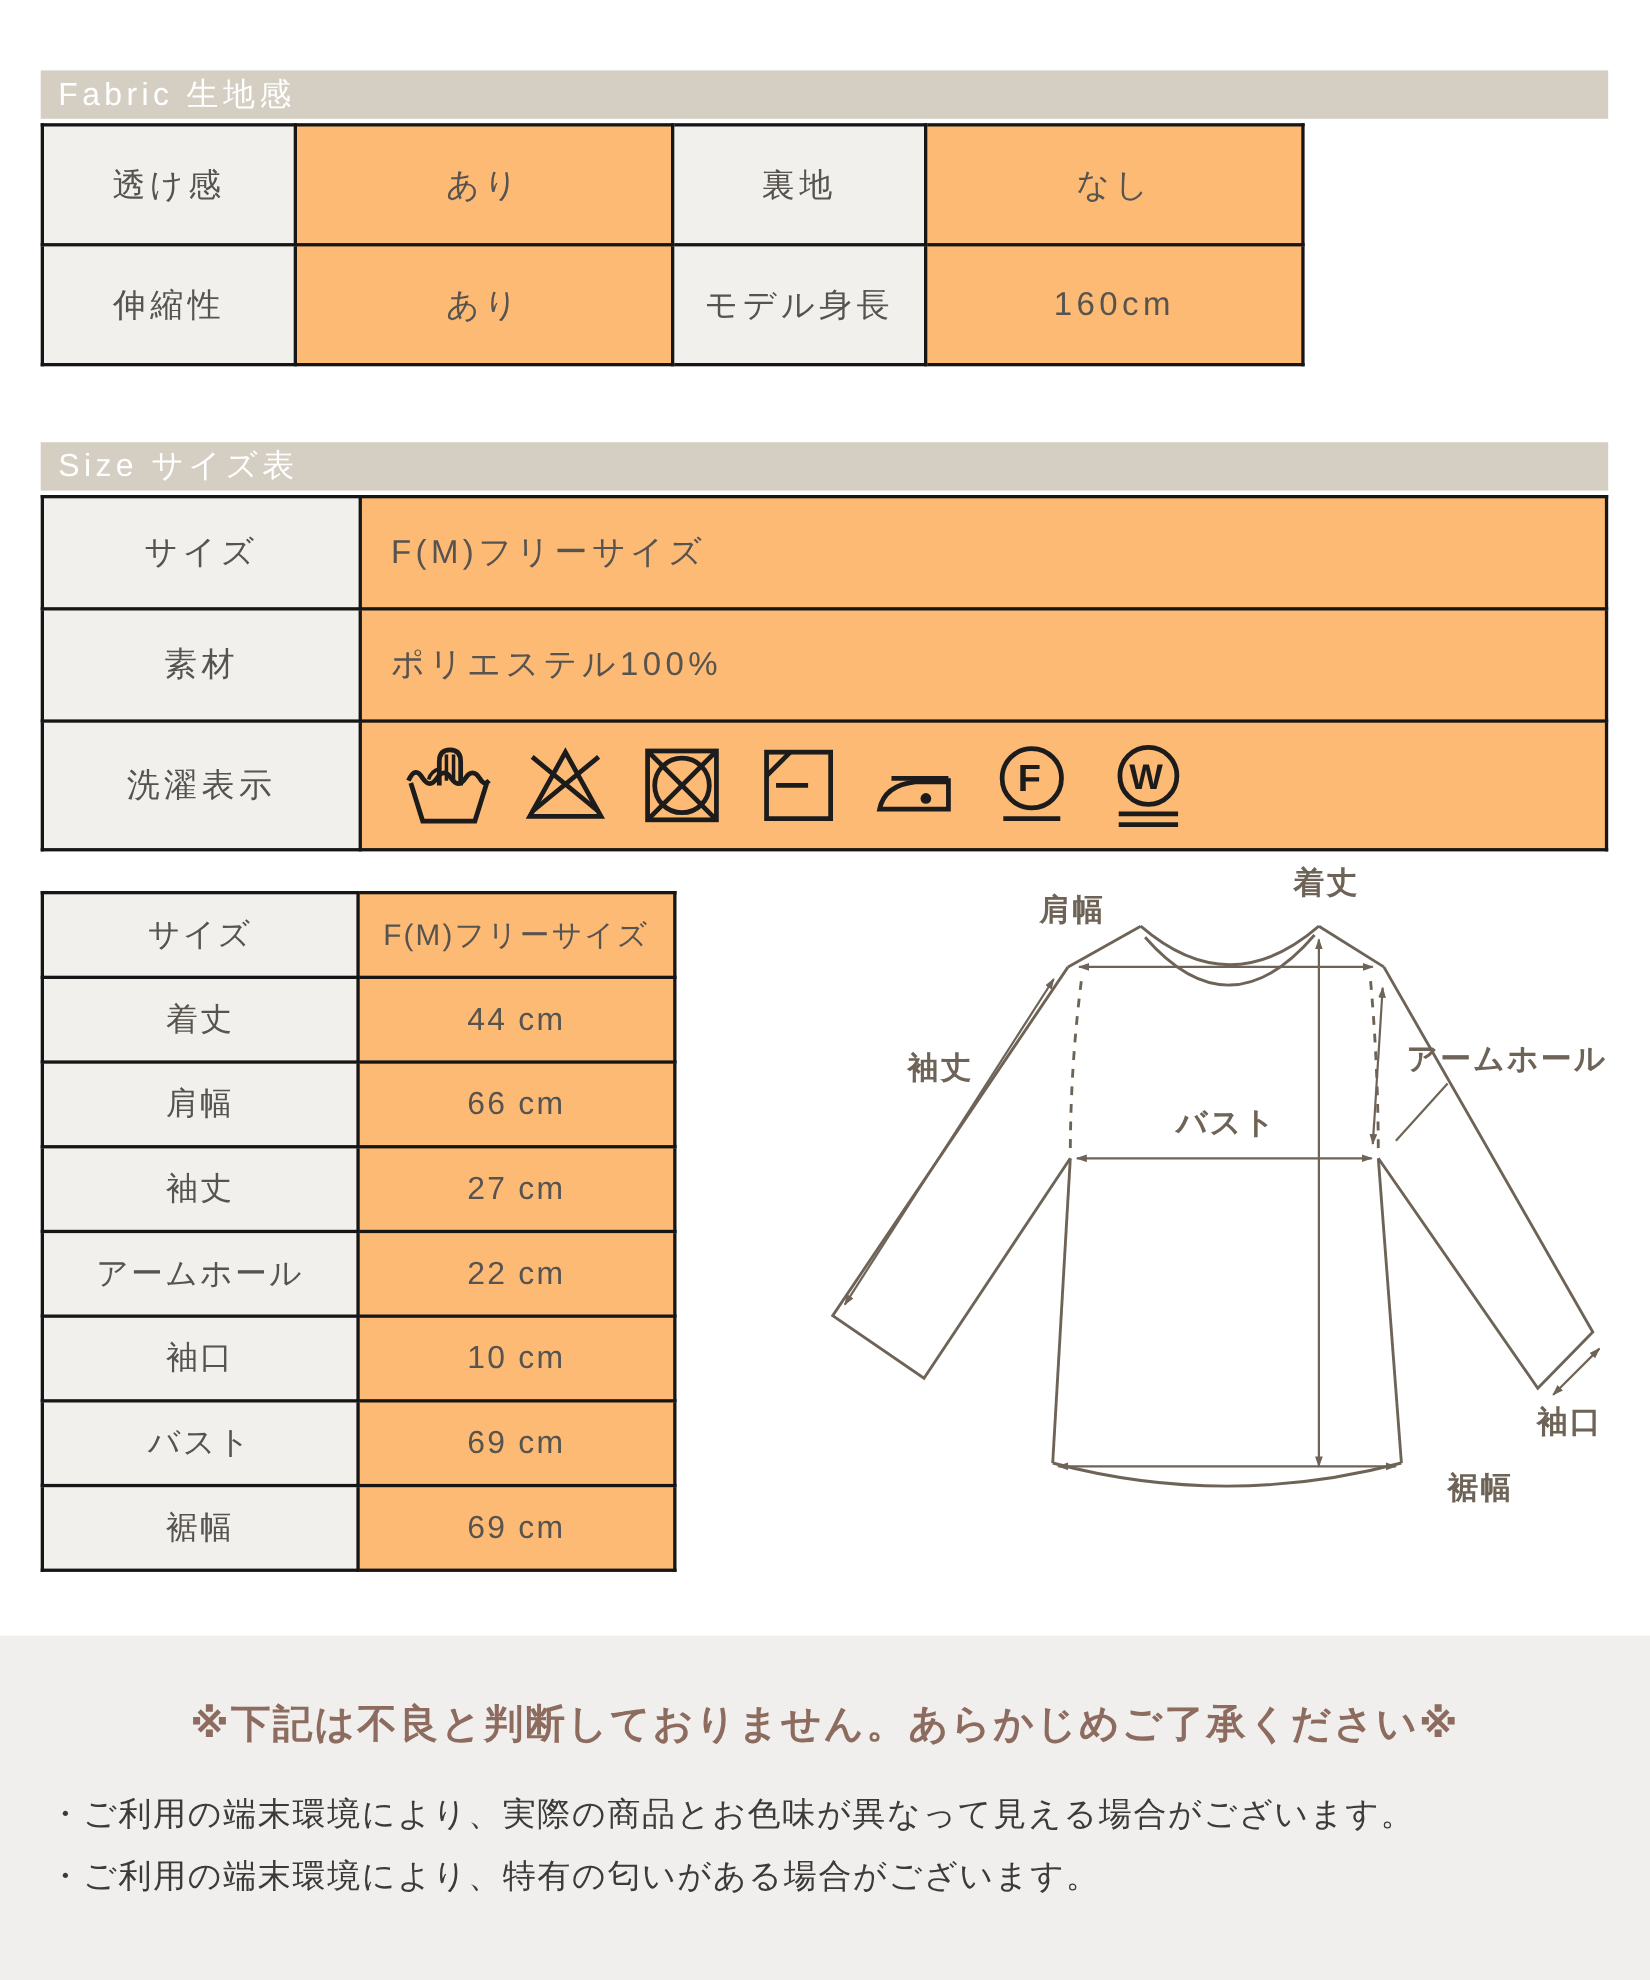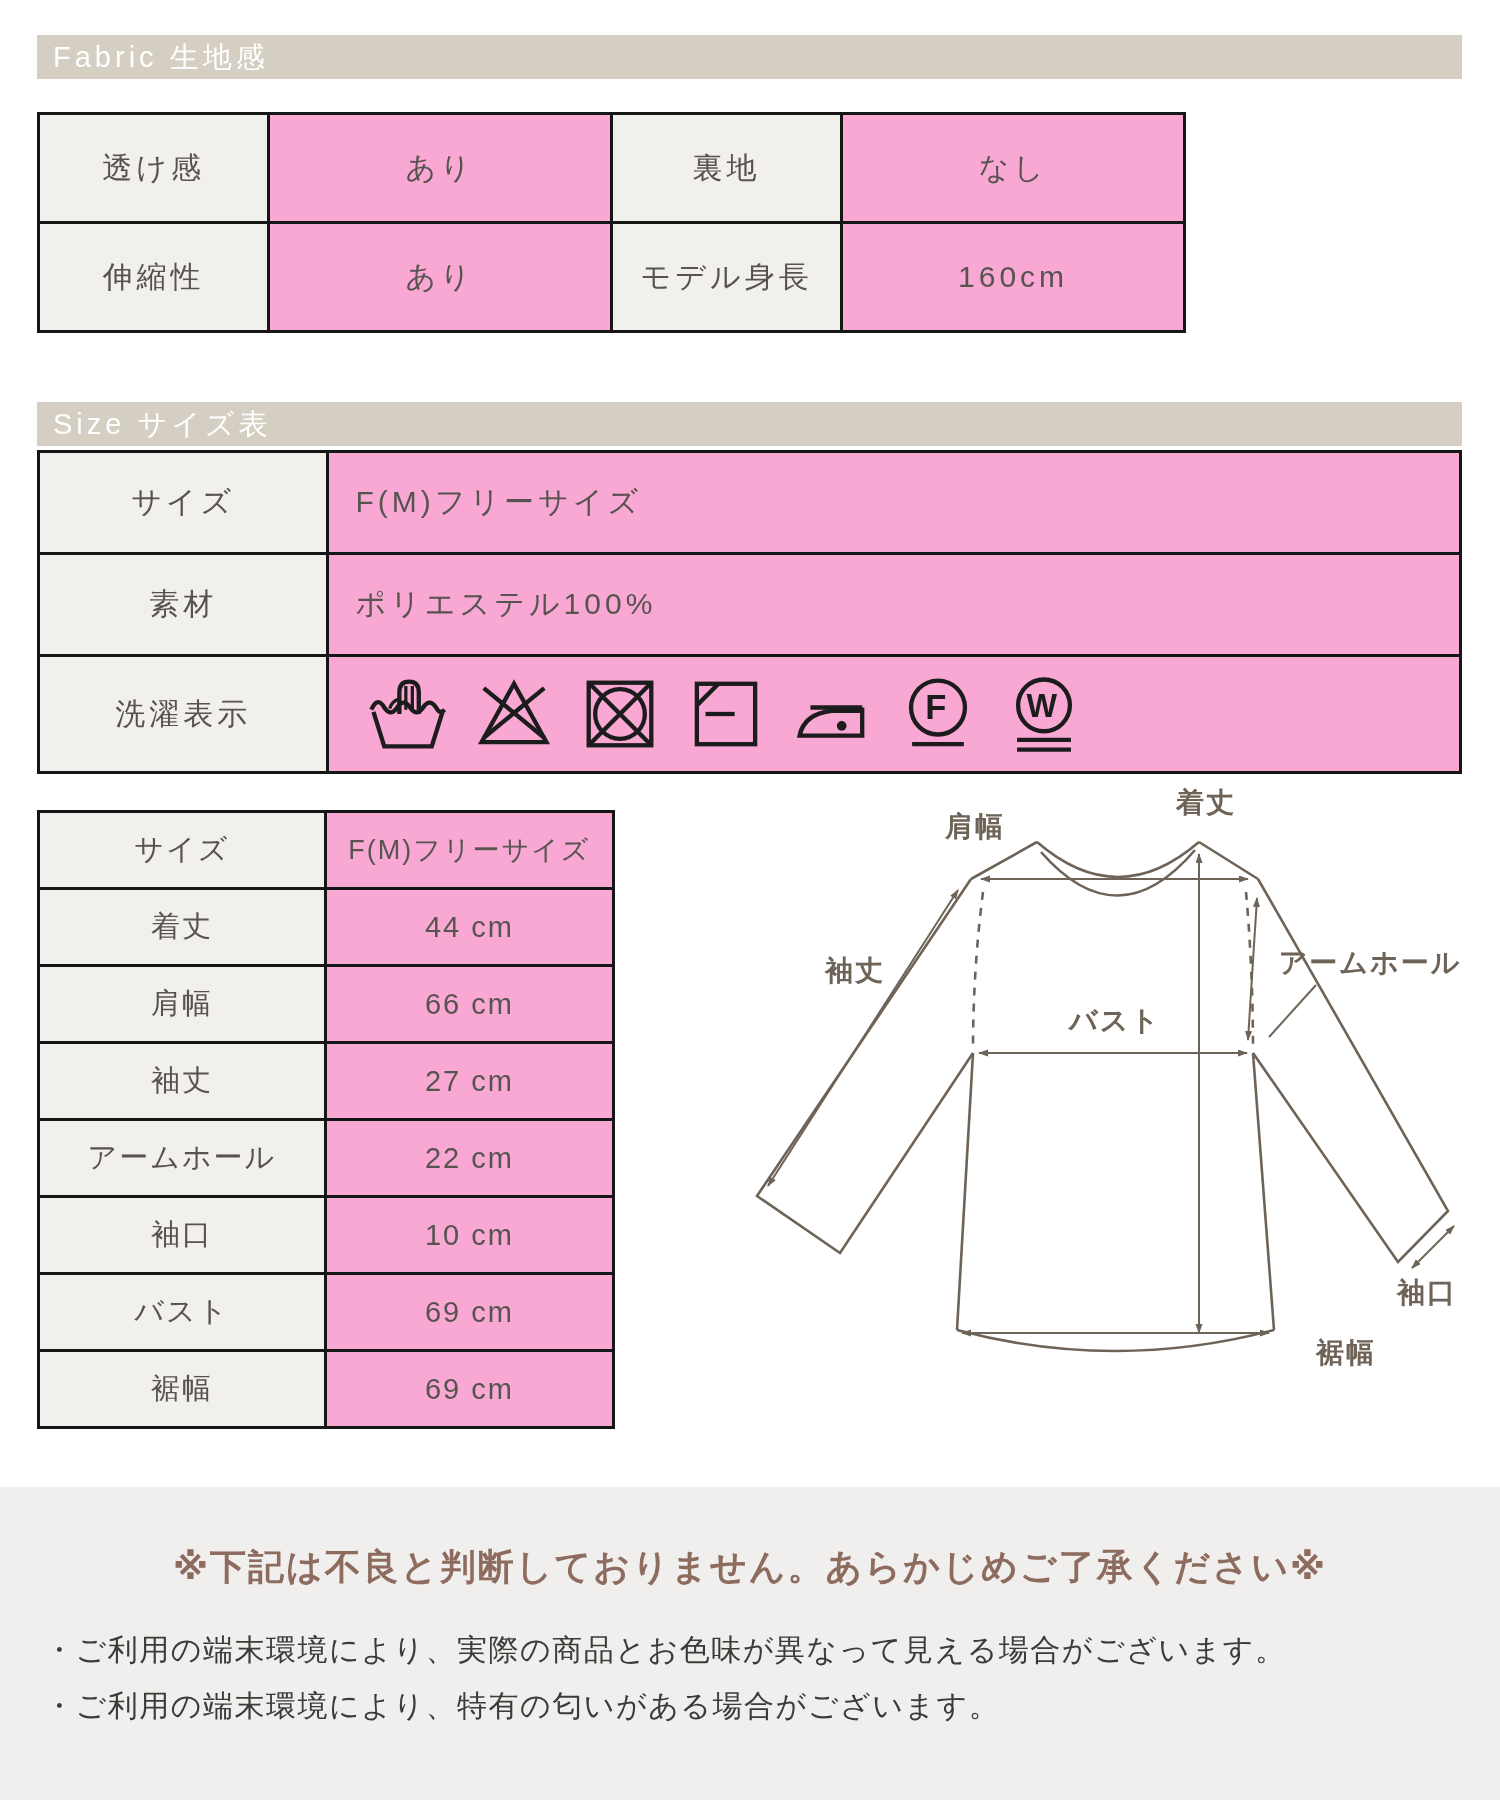--- a/index.html
+++ b/index.html
@@ -5,21 +5,21 @@
   html,body{margin:0;padding:0;background:#ffffff;}
   body{width:1500px;height:1800px;font-family:"Liberation Sans","DejaVu Sans",sans-serif;color:#4c4a47;}
   .page{position:relative;width:1500px;height:1800px;background:#ffffff;overflow:hidden;}
 
   .band{position:absolute;left:37px;width:1425px;height:44px;background:#d5cfc3;color:#ffffff;
         font-size:29px;letter-spacing:4px;line-height:44px;padding-left:16px;box-sizing:border-box;}
 
   table{border-collapse:collapse;table-layout:fixed;}
   td{border:3px solid #161616;font-size:30px;color:#575450;letter-spacing:4px;text-align:center;vertical-align:middle;}
   .lbl{background:#f2f0ec;}
-  .val{background:#f9a8d4;}
+  .val{background:#fdba74;}
 
   .fabric-table{position:absolute;left:37px;top:112px;width:1149px;}
   .fabric-table td{height:104px;}
   .fabric-table .c1{width:20%;}  .fabric-table .c2{width:30%;}
   .fabric-table .c3{width:20%;}  .fabric-table .c4{width:30%;}
 
   .size-table{position:absolute;left:37px;top:450px;width:1425px;}
   .size-table td{height:97px;}
   .size-table .c1{width:20%;}
   .size-table .val{text-align:left;padding-left:26px;}
@@ -38,21 +38,21 @@
   .notes{position:absolute;left:0;top:1487px;width:1500px;height:313px;background:#f0efed;box-sizing:border-box;padding-top:56px;}
   .notes-heading{text-align:center;font-size:36px;color:#8d6c5f;letter-spacing:2px;font-weight:bold;}
   .notes-list{margin-top:30px;padding-left:44px;}
   .notes-item{font-size:30px;color:#3c3b39;letter-spacing:1.5px;line-height:56px;}
 </style>
 </head>
 <body>
 
 <div class="page">
 
-  <div class="band" style="top:35px;">Fabric 生地感</div>
+  <div class="band" style="top:64px;">Fabric 生地感</div>
 
   <table class="fabric-table">
     <tbody>
         <tr>
       <td class="lbl c1">透け感</td>
       <td class="val c2">あり</td>
       <td class="lbl c3">裏地</td>
       <td class="val c4">なし</td>
     </tr>
     <tr>

